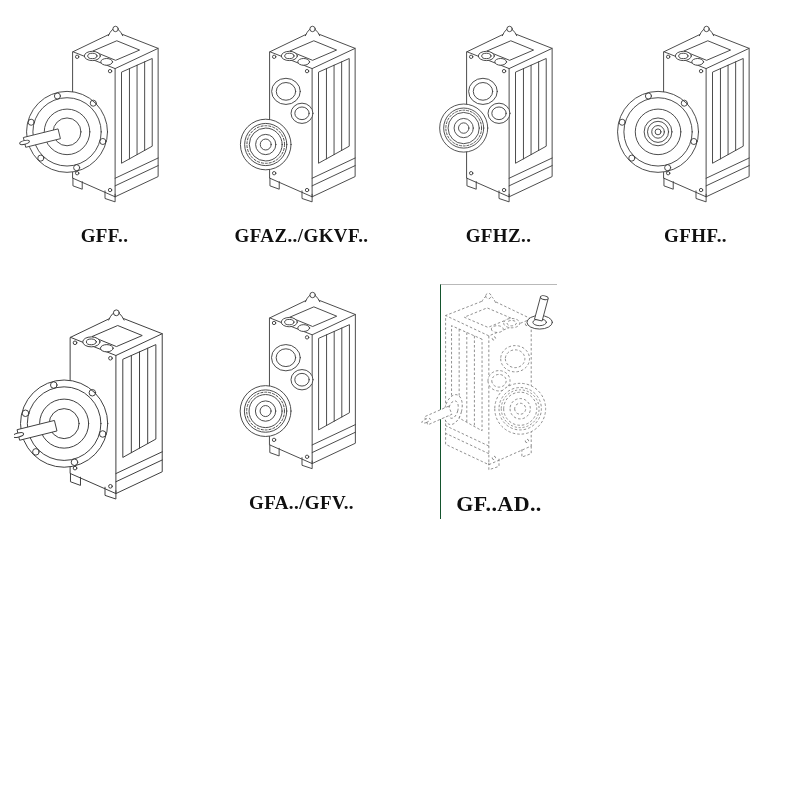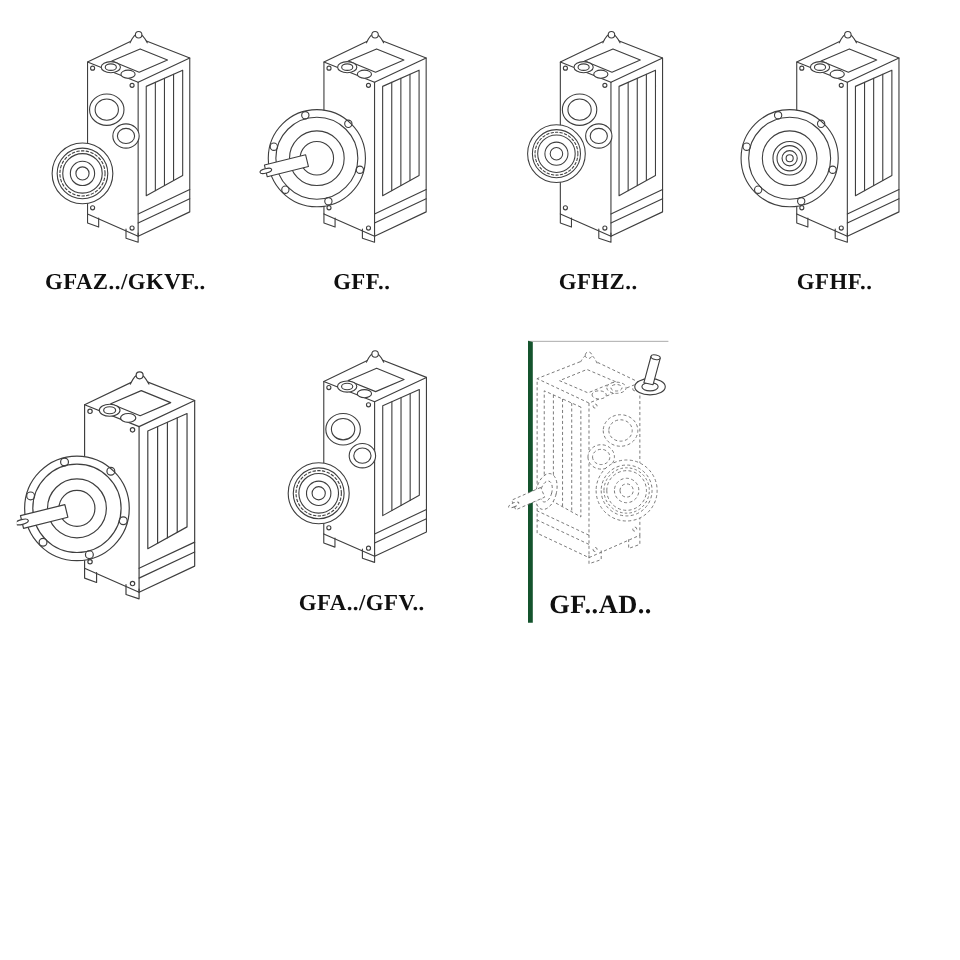--- a/index.html
+++ b/index.html
@@ -5,21 +5,21 @@
   html,body{margin:0;padding:0;background:#ffffff;}
   body{width:800px;height:800px;overflow:hidden;font-family:"Liberation Serif",serif;}
   .grid{display:grid;grid-template-columns:repeat(4,1fr);grid-template-rows:266px 267px 267px;
         width:800px;height:800px;box-sizing:border-box;padding:2px 6px;}
   .cell{display:flex;flex-direction:column;align-items:center;justify-content:flex-end;min-width:0;}
   .cell svg.draw{width:182px;height:218px;display:block;}
   .cell.big svg.draw{width:194px;height:226px;}
   .label{font-family:"Liberation Serif",serif;font-weight:700;font-size:19px;letter-spacing:.4px;
          color:#101010;height:34px;display:flex;align-items:center;white-space:nowrap;}
   .label.lg{font-size:22px;}
-  .cell.bordered{border-left:4px solid #14532d;border-top:1px solid #b9b9b9;text-align:center;}
+  .cell.bordered{border-left:1px solid #14532d;border-top:1px solid #b9b9b9;text-align:center;}
   
   use.solid{stroke:#3f3f3f;stroke-width:1.1;fill:none;stroke-linejoin:round;stroke-linecap:round;}
   use.dashed{stroke:#6f6f6f;stroke-width:.9;fill:none;stroke-dasharray:3 2.4;stroke-linejoin:round;}
   .defs{position:absolute;width:0;height:0;overflow:hidden;}
 </style>
 </head>
 <body>
 
 <svg class="defs" aria-hidden="true">
   <defs>
@@ -137,33 +137,33 @@
       <ellipse cx="153.5" cy="15" rx="4.6" ry="2.2" transform="rotate(12 153.5 15)" fill="#fff"></ellipse>
     </g>
   </defs>
 </svg>
 
 <main class="grid">
 
   <figure class="cell">
     <svg class="draw" viewBox="0 0 200 240">
       <use href="#sym-housing" class="solid"></use>
+      <use href="#sym-flange" class="solid"></use>
+      <use href="#sym-shaft" class="solid"></use>
+    </svg>
+    <figcaption class="label">GFF..</figcaption>
+  </figure>
+
+  <figure class="cell">
+    <svg class="draw" viewBox="0 0 200 240">
+      <use href="#sym-housing" class="solid"></use>
       <use href="#sym-bores" class="solid"></use>
       <use href="#sym-hollow" class="solid"></use>
     </svg>
     <figcaption class="label">GFAZ../GKVF..</figcaption>
-  </figure>
-
-  <figure class="cell">
-    <svg class="draw" viewBox="0 0 200 240">
-      <use href="#sym-housing" class="solid"></use>
-      <use href="#sym-flange" class="solid"></use>
-      <use href="#sym-shaft" class="solid"></use>
-    </svg>
-    <figcaption class="label">GFF..</figcaption>
   </figure>
 
   <figure class="cell">
     <svg class="draw" viewBox="0 0 200 240">
       <use href="#sym-housing" class="solid"></use>
       <use href="#sym-bores" class="solid"></use>
       <use href="#sym-hollow" class="solid" transform="translate(4,-12) scale(0.95)"></use>
     </svg>
     <figcaption class="label">GFHZ..</figcaption>
   </figure>

